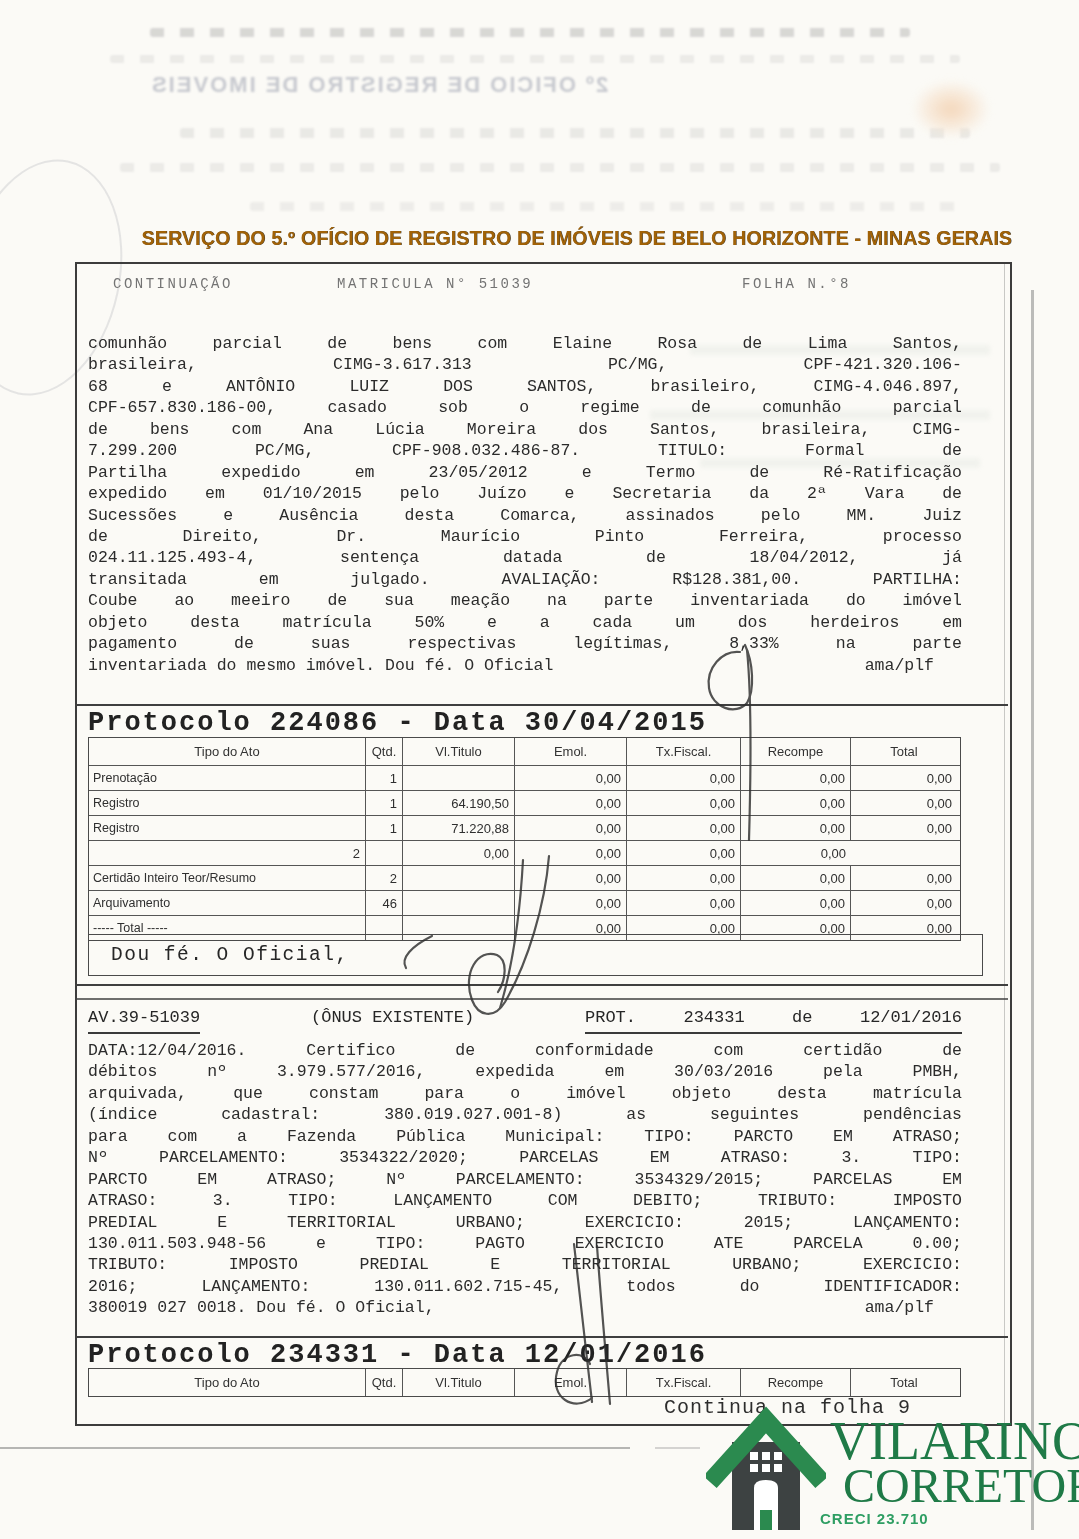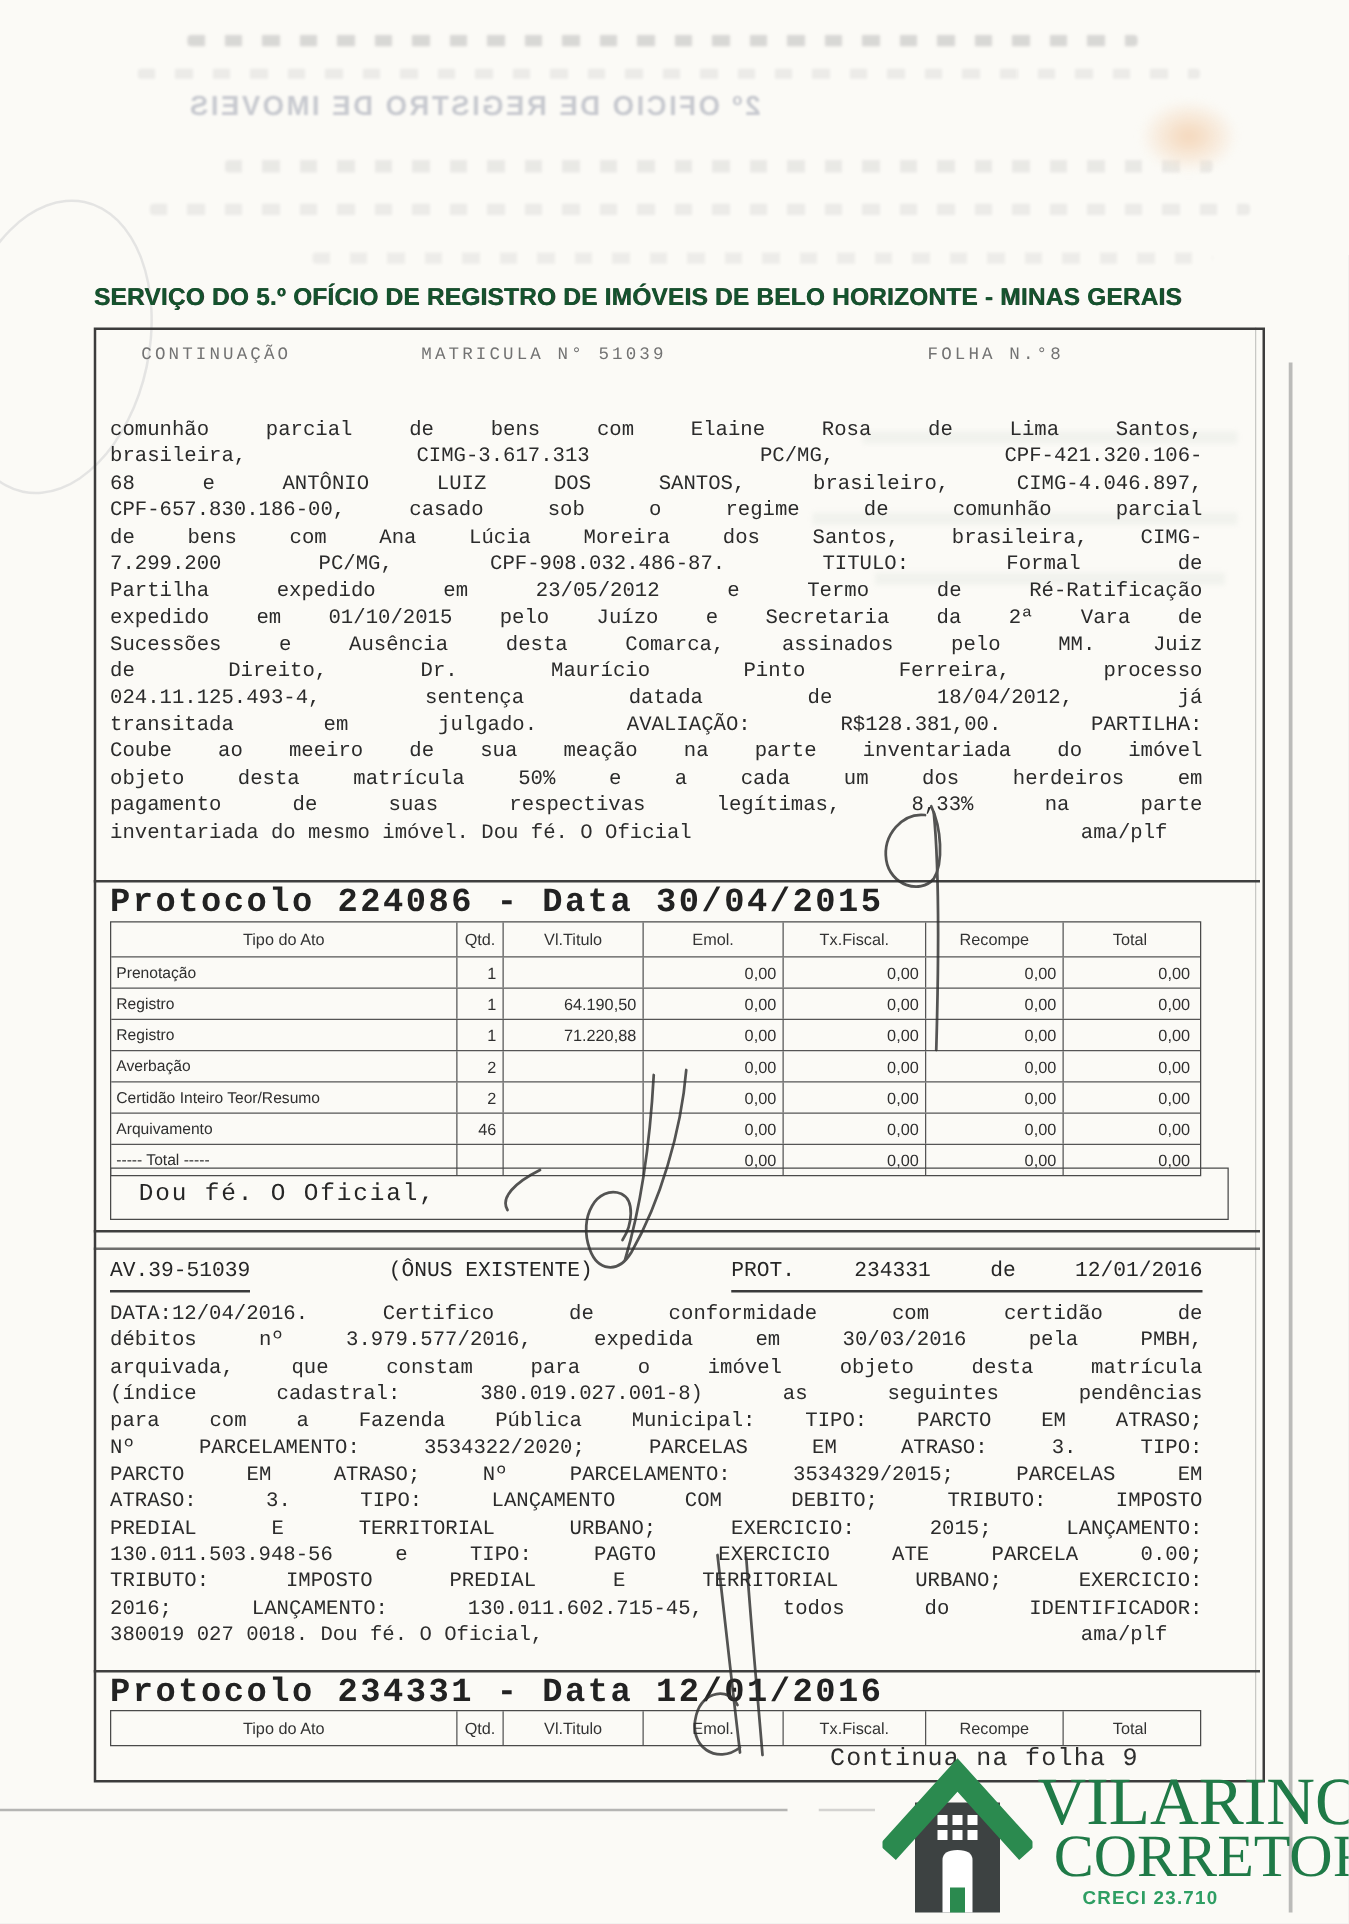--- a/index.html
+++ b/index.html
@@ -13,21 +13,21 @@
   .ghost-title{font-family:"Liberation Sans",sans-serif;font-weight:bold;font-size:22px;
                color:#c7c9cf;transform:scaleX(-1);filter:blur(1px);letter-spacing:2px;white-space:nowrap;}
   .orange-blob{background:radial-gradient(closest-side,#f2c59b,#f6e3cf 60%,rgba(255,255,255,0));
                filter:blur(4px);opacity:.65;}
   .pen-ellipse{border:2px solid #d2d2d4;border-radius:50%;transform:rotate(12deg);opacity:.55;}
   .edge-line{background:#7c7c7c;opacity:.5;}
   .ghostbar{background:#cfd8d0;opacity:.22;filter:blur(2px);}
 
   
   .doc-title{font-family:"Liberation Sans",sans-serif;font-weight:bold;font-size:19.5px;
-             color:#14532d;text-align:left;letter-spacing:.2px;text-shadow:.5px 0 0 #3a3a3a;}
+             color:#a16207;text-align:right;letter-spacing:.2px;text-shadow:.5px 0 0 #3a3a3a;}
   .outer-box{border:2px solid #3c3c3c;}
   .cont-row{font-size:14px;letter-spacing:2.5px;color:#737373;white-space:nowrap;}
 
   
   .jline{text-align:justify;text-align-last:justify;font-size:16.5px;height:21.45px;
          line-height:21.45px;white-space:normal;color:#2b2b2b;}
   .split-line{display:flex;justify-content:space-between;font-size:16.5px;height:21.45px;line-height:21.45px;gap:12px;}
   .split-line .initials{padding-right:28px;}
 
   
@@ -140,21 +140,20 @@
     <div class="tr trd">
       <div class="tc lbl">Registro</div>
       <div class="tc num">1</div>
       <div class="tc num">71.220,88</div>
       <div class="tc num">0,00</div>
       <div class="tc num">0,00</div>
       <div class="tc num">0,00</div>
       <div class="tc num">0,00</div>
     </div>
     <div class="tr trd">
-      <div class="tc lbl">Averbação</div>
       <div class="tc num">2</div>
       <div class="tc num"></div>
       <div class="tc num">0,00</div>
       <div class="tc num">0,00</div>
       <div class="tc num">0,00</div>
       <div class="tc num">0,00</div>
     </div>
     <div class="tr trd">
       <div class="tc lbl">Certidão Inteiro Teor/Resumo</div>
       <div class="tc num">2</div>
@@ -256,15 +255,15 @@
     <rect x="68" y="56" width="8" height="8" fill="#ffffff"></rect>
     <rect x="44" y="68" width="8" height="8" fill="#ffffff"></rect>
     <rect x="56" y="68" width="8" height="8" fill="#ffffff"></rect>
     <rect x="68" y="68" width="8" height="8" fill="#ffffff"></rect>
     <path d="M48 134 L48 92 Q48 84 60 84 Q72 84 72 92 L72 134 Z" fill="#ffffff"></path>
     <rect x="54" y="114" width="12" height="20" fill="#2b8a4f"></rect>
     <path d="M4 86 L60 24 L116 86" stroke="#2b8a4f" stroke-width="18" fill="none"></path>
   </svg>
   <div class="abs wm-name" style="left:798px;top:1410px;color:#1f7a47;margin-left:32px;">VILARINO</div>
   <div class="abs wm-role" style="left:843px;top:1458px;color:#1f7a47;">CORRETOR</div>
-  <div class="abs wm-creci" style="left:866px;top:1510px;color:#2e9e63;">CRECI 23.710</div>
+  <div class="abs wm-creci" style="left:820px;top:1510px;color:#2e9e63;">CRECI 23.710</div>
 
 </div>
 
 </body></html>

